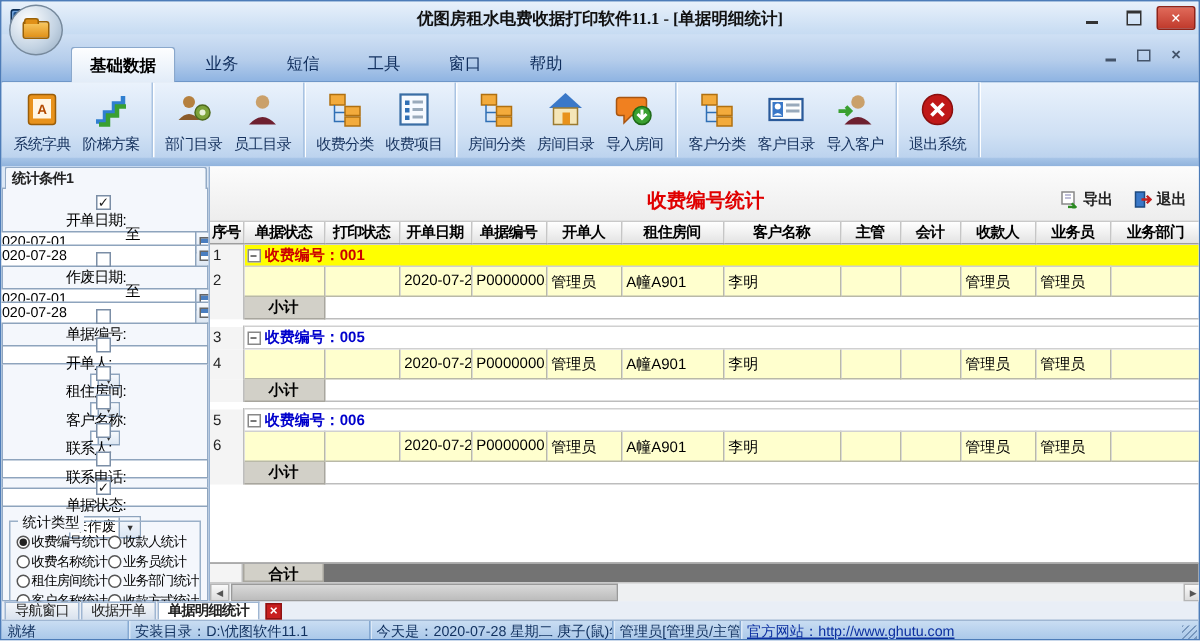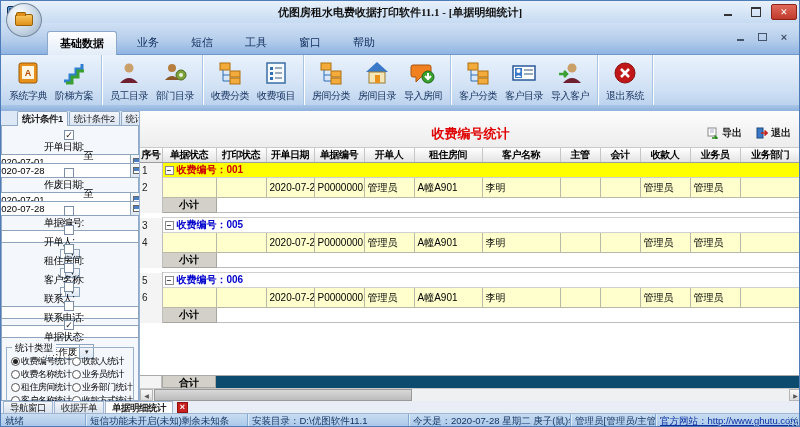--- a/index.html
+++ b/index.html
@@ -46,21 +46,21 @@
   .rbtn svg { width:26px; height:26px; }
   .rbtn .rlbl { font-size:10px; color:#15315d; margin-top:3px; white-space:nowrap; letter-spacing:-0.5px; }
   .ribbon-strip { position:absolute; left:0; top:104px; width:100%; height:6px;
     background:linear-gradient(#a9c6e8,#8fb2dc); }
 
   
   .work { position:absolute; left:0; top:110px; width:100%; height:290px; background:#dce8f6; }
 
   
   .sidebar { position:absolute; left:0; top:0; width:138px; height:290px; }
-  .side-tabs { display:flex; height:15px; padding-left:16px; }
+  .side-tabs { display:flex; height:15px; padding-left:2px;flex-direction:column; }
   .stab { font-size:9.5px; padding:1px 4px 0 4px; color:#222; background:linear-gradient(#f2f6fb,#d9e4f2);
     border:1px solid #93aac6; border-bottom:none; border-radius:2px 2px 0 0; margin-right:1px; white-space:nowrap; letter-spacing:-0.5px; }
   .stab.active { background:#f4f7fc; font-weight:700; position:relative; z-index:2; }
   .side-panel { position:absolute; left:0; top:14px; width:138px; height:276px; background:#f4f7fc;
     border:1px solid #93aac6; padding-top:4px; }
   .frow { display:flex; align-items:center; height:19px; padding:0 0;flex-direction:column; }
   .cbx { width:10px; height:10px; background:#fff; border:1px solid #7b8ea6; margin-right:2px; flex:none;
     display:flex; align-items:center; justify-content:center; }
   .cbx.checked::before { content:"✓"; font-size:9px; color:#222; line-height:1; }
   .cbx-space { width:12px; flex:none; }
@@ -110,21 +110,21 @@
   .expander { display:inline-flex; width:9px; height:9px; border:1px solid #888; background:#fff; color:#333;
     font-size:8px; line-height:7px; align-items:center; justify-content:center; margin-right:3px; vertical-align:middle; }
   .expander::before { content:"−"; }
   tr.drow td.c { height:20px; background:#ffffce; border:1px solid #b9b9a8; padding:0 3px; color:#000;
     white-space:nowrap; overflow:hidden; }
   tr.srow td { height:13px; }
   tr.srow td.scell { background:#d2d0c8; border:1px solid #a8a69e; text-align:center; font-weight:700; color:#000; }
   tr.srow td.srest { border-bottom:1px solid #bdbdbd; }
   tr.sp td { height:5px; background:#fff; }
 
-  .totalrow { position:absolute; left:0; bottom:13px; width:661px; height:13px; display:flex; border-top:1px solid #aaa; background:#0c4a6e; font-size:10px; }
+  .totalrow { position:absolute; left:0; bottom:13px; width:661px; height:13px; display:flex; border-top:1px solid #aaa; background:#737373; font-size:10px; }
   .totalrow .tg { width:22px; background:#f4f4f4; border-right:1px solid #bdbdbd; }
   .totalrow .tc { width:54px; background:#d2d0c8; border:1px solid #a8a69e; border-top:none; text-align:center; font-weight:700; }
 
   .hscroll { position:absolute; left:0; bottom:0; width:662px; height:13px; background:#eef0f2; border-top:1px solid #c9c9c9; }
   .sarrow { position:absolute; top:0; width:13px; height:12px; background:linear-gradient(#fafafa,#dcdcdc); border:1px solid #b5b5b5;
     display:flex; align-items:center; justify-content:center; font-size:6px; color:#555; }
   .sarrow.left { left:0; } .sarrow.left::before{ content:"◀"; }
   .sarrow.right { right:0; } .sarrow.right::before{ content:"▶"; }
   .sthumb { position:absolute; left:14px; top:0; width:258px; height:12px; background:linear-gradient(#d9d9d9,#bcbcbc); border:1px solid #9a9a9a; }
 
@@ -196,33 +196,33 @@
         <svg viewBox="0 0 26 26">
             <path d="M3 21 h6 v-6 h6 v-6 h6 v-5" fill="none" stroke="#2f7fd0" stroke-width="3"></path>
             <path d="M5 23 h6 v-6 h6 v-6 h6" fill="none" stroke="#3aa030" stroke-width="3"></path>
           </svg>
         <span class="rlbl">阶梯方案</span>
       </div>
     </div>
     <div class="rgroup">
       <div class="rbtn">
         <svg viewBox="0 0 26 26">
-            <circle cx="13" cy="8" r="4.5" fill="#caa06a"></circle>
-            <path d="M4 23 q9 -10 18 0 z" fill="#6e2030"></path>
-          </svg>
-        <span class="rlbl">员工目录</span>
-      </div>
-      <div class="rbtn">
-        <svg viewBox="0 0 26 26">
             <circle cx="10" cy="8" r="4" fill="#b5803f"></circle>
             <path d="M3 20 q7 -8 14 0 z" fill="#8a5a2a"></path>
             <circle cx="19" cy="15" r="5" fill="#7da33a" stroke="#4e6a1e"></circle>
             <circle cx="19" cy="15" r="2" fill="#e8f0d8"></circle>
           </svg>
         <span class="rlbl">部门目录</span>
+      </div>
+      <div class="rbtn">
+        <svg viewBox="0 0 26 26">
+            <circle cx="13" cy="8" r="4.5" fill="#caa06a"></circle>
+            <path d="M4 23 q9 -10 18 0 z" fill="#6e2030"></path>
+          </svg>
+        <span class="rlbl">员工目录</span>
       </div>
     </div>
     <div class="rgroup">
       <div class="rbtn">
         <svg viewBox="0 0 26 26">
             <rect x="3" y="3" width="10" height="7" fill="#f3ab3c" stroke="#b07010"></rect>
             <path d="M6 10 v11 h7 M6 15 h7" fill="none" stroke="#2f6fb5"></path>
             <rect x="13" y="11" width="10" height="6" fill="#f3ab3c" stroke="#b07010"></rect>
             <rect x="13" y="18" width="10" height="6" fill="#f3ab3c" stroke="#b07010"></rect>
           </svg>
@@ -601,21 +601,20 @@
 
   <div class="doctabs">
     <div class="dtab">导航窗口</div>
     <div class="dtab">收据开单</div>
     <div class="dtab active">单据明细统计</div>
     <div class="dtab-close"></div>
   </div>
 
   <div class="statusbar">
     <div class="seg s0">就绪</div>
-    <div class="seg s1">短信功能未开启(未知)剩余未知条</div>
     <div class="seg s2">安装目录：D:\优图软件11.1</div>
     <div class="seg s3">今天是：2020-07-28 星期二 庚子(鼠)年六月初九</div>
     <div class="seg s4">管理员[管理员/主管/会计</div>
     <div class="seg s5">
       <span class="link">官方网站：http://www.ghutu.com</span>
       <span class="grip"></span>
     </div>
   </div>
 
 </div>

